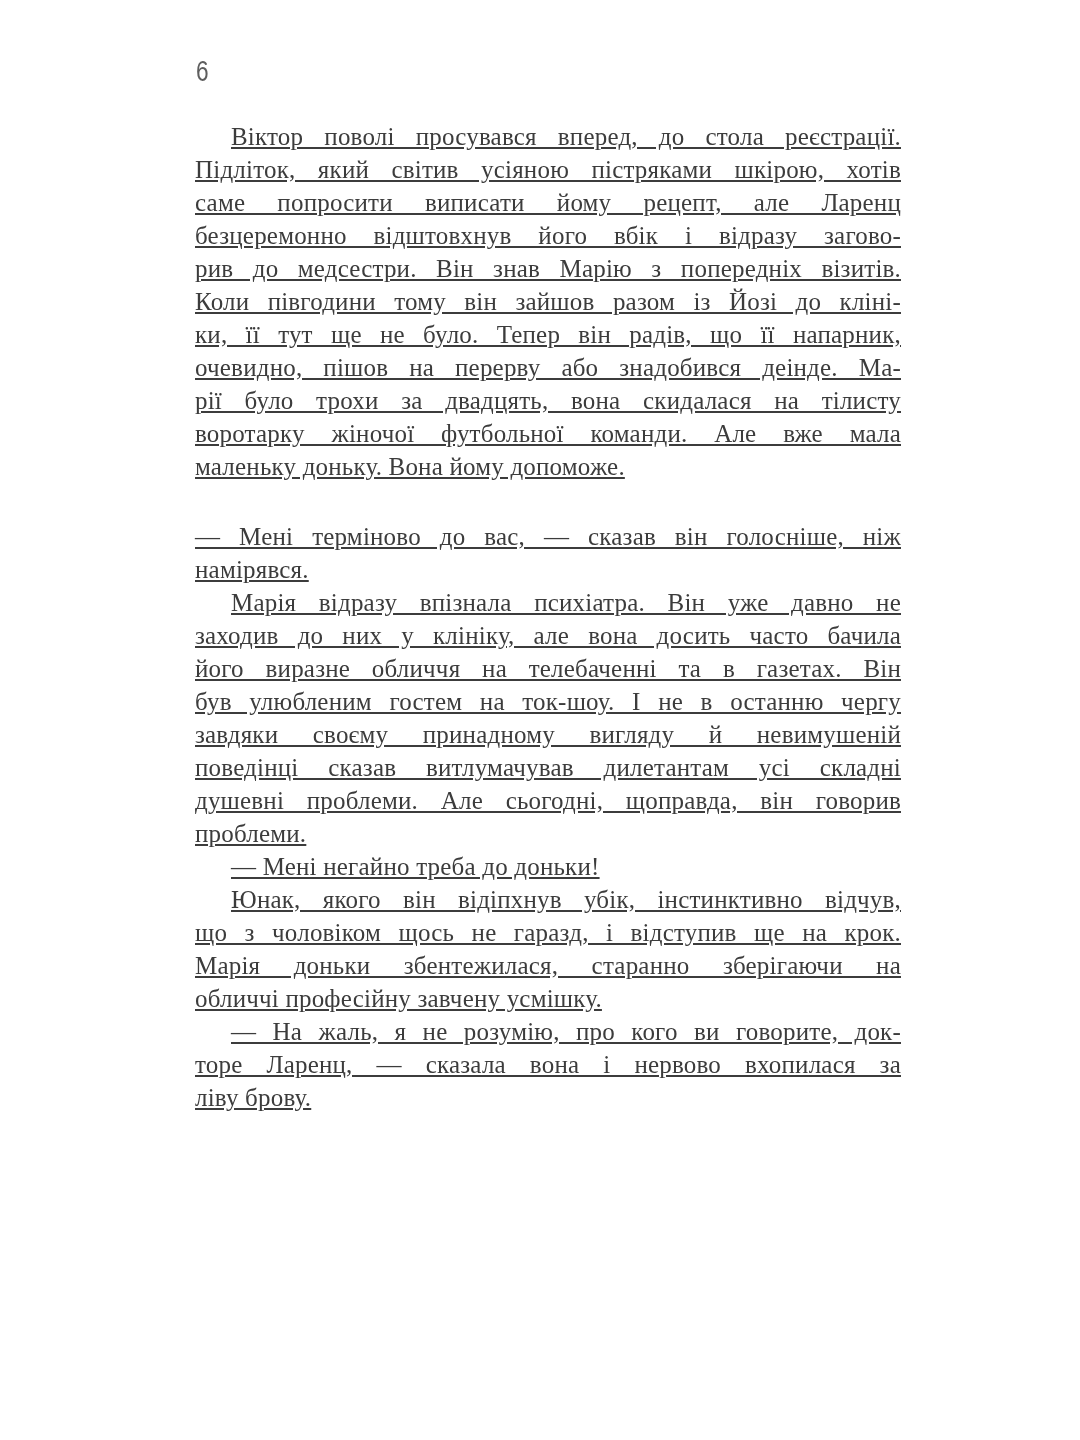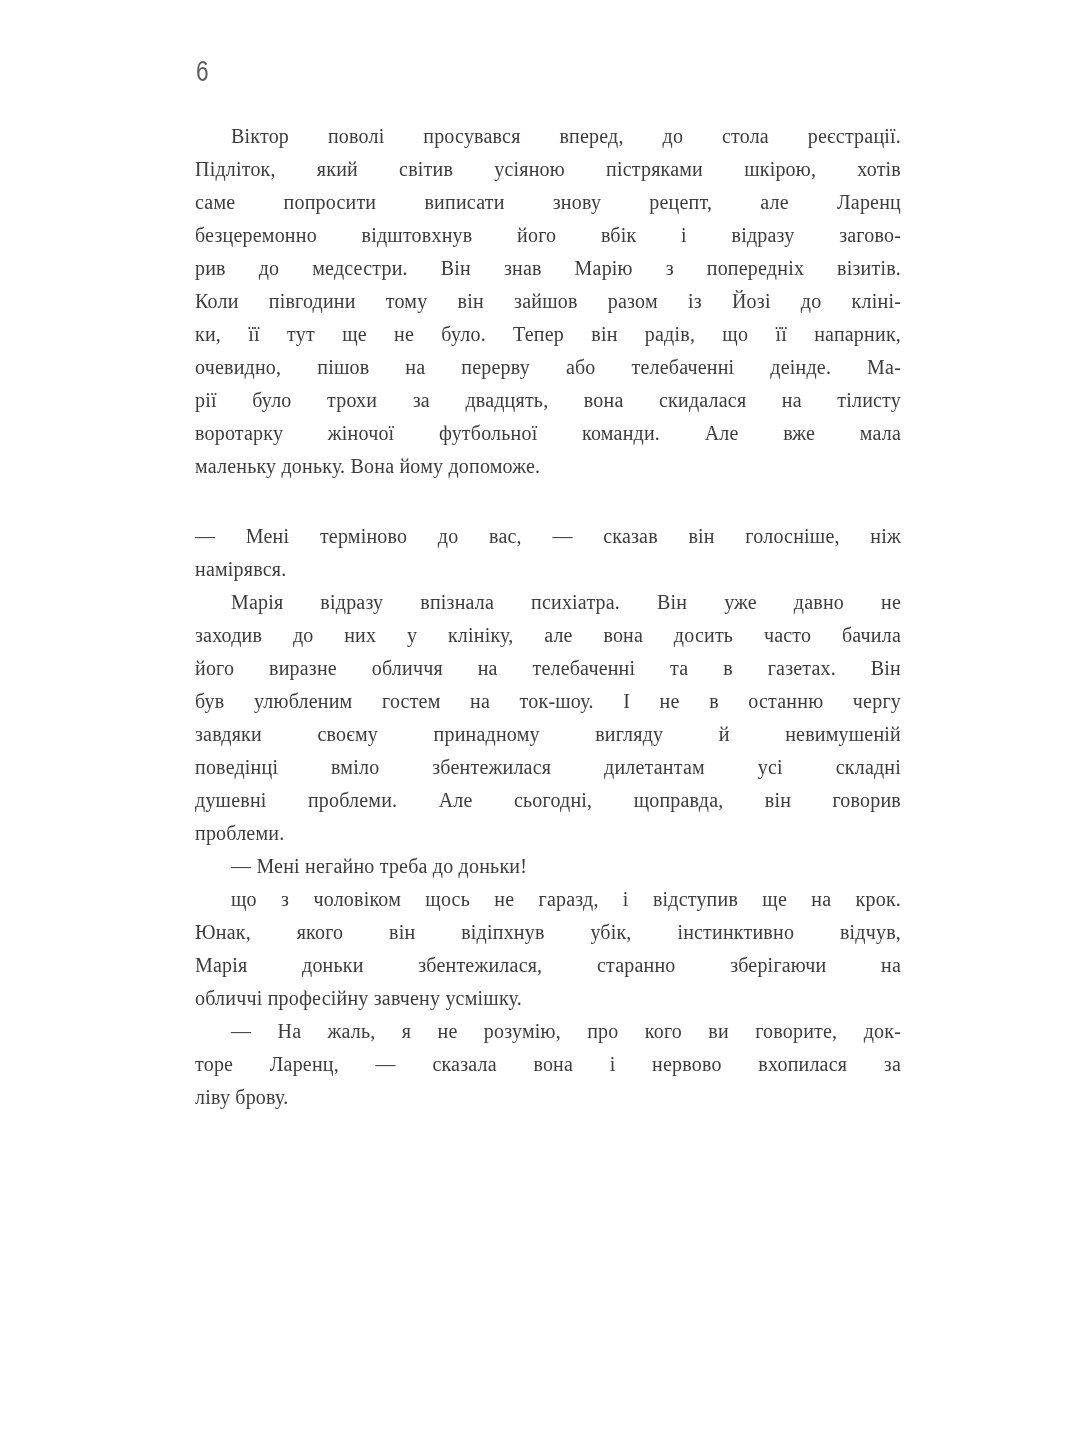--- a/index.html
+++ b/index.html
@@ -29,24 +29,25 @@
     line-height: 30px;
     color: #5e5e5e;
     transform: scaleX(0.78);
     transform-origin: left top;
   }
   .text-block {
     position: absolute;
     left: 195px;
     top: 120px;
     width: 706px;
-    font-size: 20px;
+    font-size: 25px;
     line-height: 33px;
     color: #3c3c3c;
     letter-spacing: 0.2px;
+    text-decoration: underline;
   }
   .para { margin: 0; }
   .para.scene-break { margin-top: 37px; }
   .line {
     text-align: justify;
     text-align-last: justify;
     white-space: normal;
   }
   .line.last {
     text-align: right;
@@ -59,50 +60,50 @@
 </head>
 <body>
 
 <div class="book-page">
   <div class="page-number">6</div>
 
   <div class="text-block">
       <div class="para indent">
         <div class="line">Віктор поволі просувався вперед, до стола реєстрації.</div>
         <div class="line">Підліток, який світив усіяною пістряками шкірою, хотів</div>
-        <div class="line">саме попросити виписати знову рецепт, але Ларенц</div>
+        <div class="line">саме попросити виписати йому рецепт, але Ларенц</div>
         <div class="line">безцеремонно відштовхнув його вбік і відразу загово-</div>
         <div class="line">рив до медсестри. Він знав Марію з попередніх візитів.</div>
         <div class="line">Коли півгодини тому він зайшов разом із Йозі до кліні-</div>
         <div class="line">ки, її тут ще не було. Тепер він радів, що її напарник,</div>
-        <div class="line">очевидно, пішов на перерву або телебаченні деінде. Ма-</div>
+        <div class="line">очевидно, пішов на перерву або знадобився деінде. Ма-</div>
         <div class="line">рії було трохи за двадцять, вона скидалася на тілисту</div>
         <div class="line">воротарку жіночої футбольної команди. Але вже мала</div>
         <div class="line last">маленьку доньку. Вона йому допоможе.</div>
       </div>
       <div class="para scene-break">
         <div class="line">— Мені терміново до вас, — сказав він голосніше, ніж</div>
         <div class="line last">намірявся.</div>
       </div>
       <div class="para indent">
         <div class="line">Марія відразу впізнала психіатра. Він уже давно не</div>
         <div class="line">заходив до них у клініку, але вона досить часто бачила</div>
         <div class="line">його виразне обличчя на телебаченні та в газетах. Він</div>
         <div class="line">був улюбленим гостем на ток-шоу. І не в останню чергу</div>
         <div class="line">завдяки своєму принадному вигляду й невимушеній</div>
-        <div class="line">поведінці вміло збентежилася дилетантам усі складні</div>
+        <div class="line">поведінці сказав витлумачував дилетантам усі складні</div>
         <div class="line">душевні проблеми. Але сьогодні, щоправда, він говорив</div>
         <div class="line last">проблеми.</div>
       </div>
       <div class="para indent">
         <div class="line last">— Мені негайно треба до доньки!</div>
       </div>
       <div class="para indent">
+        <div class="line">Юнак, якого він відіпхнув убік, інстинктивно відчув,</div>
         <div class="line">що з чоловіком щось не гаразд, і відступив ще на крок.</div>
-        <div class="line">Юнак, якого він відіпхнув убік, інстинктивно відчув,</div>
         <div class="line">Марія доньки збентежилася, старанно зберігаючи на</div>
         <div class="line last">обличчі професійну завчену усмішку.</div>
       </div>
       <div class="para indent">
         <div class="line">— На жаль, я не розумію, про кого ви говорите, док-</div>
         <div class="line">торе Ларенц, — сказала вона і нервово вхопилася за</div>
         <div class="line last">ліву брову.</div>
       </div>
     </div>
 </div>

